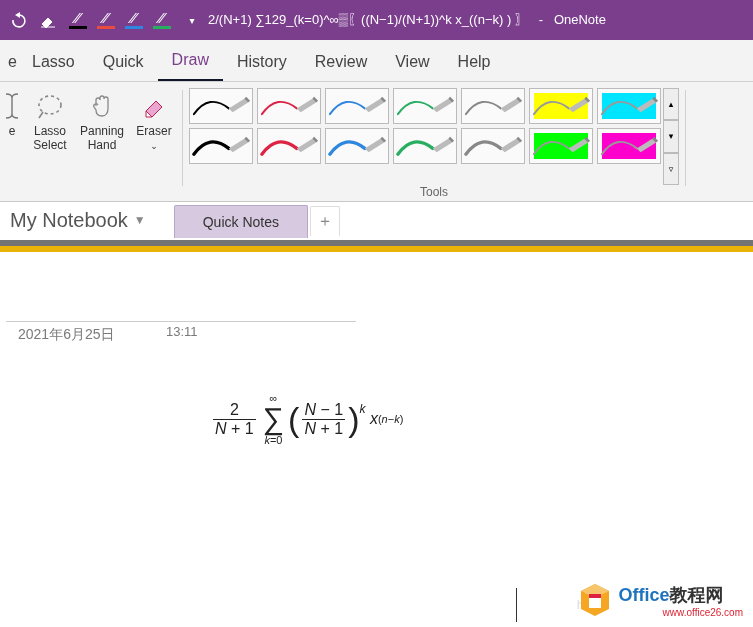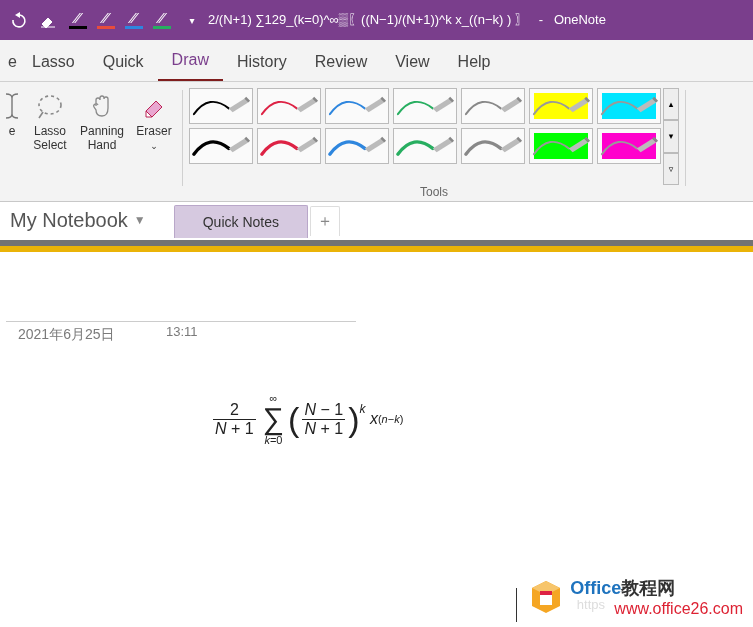--- a/index.html
+++ b/index.html
@@ -10,21 +10,21 @@
   .titlebar .qat { display: flex; align-items: center; gap: 6px; }
   .titlebar .qat .btn { width: 24px; height: 24px; display: flex; align-items: center; justify-content: center; }
   .titlebar .title-text { flex: 1; text-align: left; font-size: 13px; white-space: nowrap; overflow: hidden; }
   .hl-chip { width: 24px; height: 20px; display: flex; flex-direction: column; align-items: center; justify-content: center; }
   .hl-chip .marker { font-size: 14px; font-style: italic; line-height: 14px; }
   .hl-chip .bar { width: 18px; height: 3px; margin-top: 1px; }
 
   
   .tabstrip { height: 42px; background: #f3f3f3; border-bottom: 1px solid #d0d0d0; display: flex; align-items: flex-end; padding-left: 4px; }
   .tabstrip .tab { padding: 10px 14px; font-size: 16px; color: #444; cursor: pointer; }
-  .tabstrip .tab.active { color: #7A3E8C; border-bottom: 2px solid #7f1d1d; font-weight: 400; }
+  .tabstrip .tab.active { color: #7A3E8C; border-bottom: 2px solid #0f172a; font-weight: 400; }
 
   
   .ribbon { height: 120px; background: #f3f3f3; border-bottom: 1px solid #c8c8c8; display: flex; align-items: flex-start; padding: 6px 4px 0 0; }
   .rgroup { display: flex; flex-direction: column; align-items: center; height: 100%; padding: 0 4px; }
   .rgroup-body { display: flex; flex: 1; }
   .rgroup-label { font-size: 12px; color: #666; padding-bottom: 2px; }
   .sep { width: 1px; background: #d0d0d0; height: 96px; margin: 2px 2px 0; }
 
   .bigbtn { width: 52px; display: flex; flex-direction: column; align-items: center; justify-content: flex-start; font-size: 12px; color: #333; padding-top: 2px; cursor: pointer; text-align: center; }
   .bigbtn .icon { width: 32px; height: 32px; display: flex; align-items: center; justify-content: center; }
@@ -59,21 +59,21 @@
   .bigop .sym { font-size: 30px; line-height: 30px; }
   .paren { font-size: 34px; line-height: 34px; }
   .supk { font-size: 12px; vertical-align: super; position: relative; top: -10px; }
   .sub { font-size: 11px; }
   .xw { font-style: italic; }
 
   .watermark { position: absolute; right: 10px; bottom: 8px; display: flex; align-items: center; gap: 6px; }
   .watermark .logo { width: 36px; height: 36px; }
   .watermark .txt1 { color: #1e73be; font-weight: bold; font-size: 18px; }
   .watermark .txt1 .cn { color: #333; font-weight: bold; }
-  .watermark .txt2 { color: #d23; font-size: 16px; margin-left: 44px; }
+  .watermark .txt2 { color: #d23; font-size: 10px; margin-left: 44px; }
   .ghost { position: absolute; right: 148px; bottom: 14px; color: #ddd; font-size: 13px; }
   .cursor { position: absolute; right: 236px; bottom: 4px; width: 1px; height: 34px; background: #333; }
 </style>
 </head>
 <body>
 
 <div class="titlebar">
   <div class="qat">
     <div class="btn">
       <svg width="18" height="18" viewBox="0 0 18 18">

